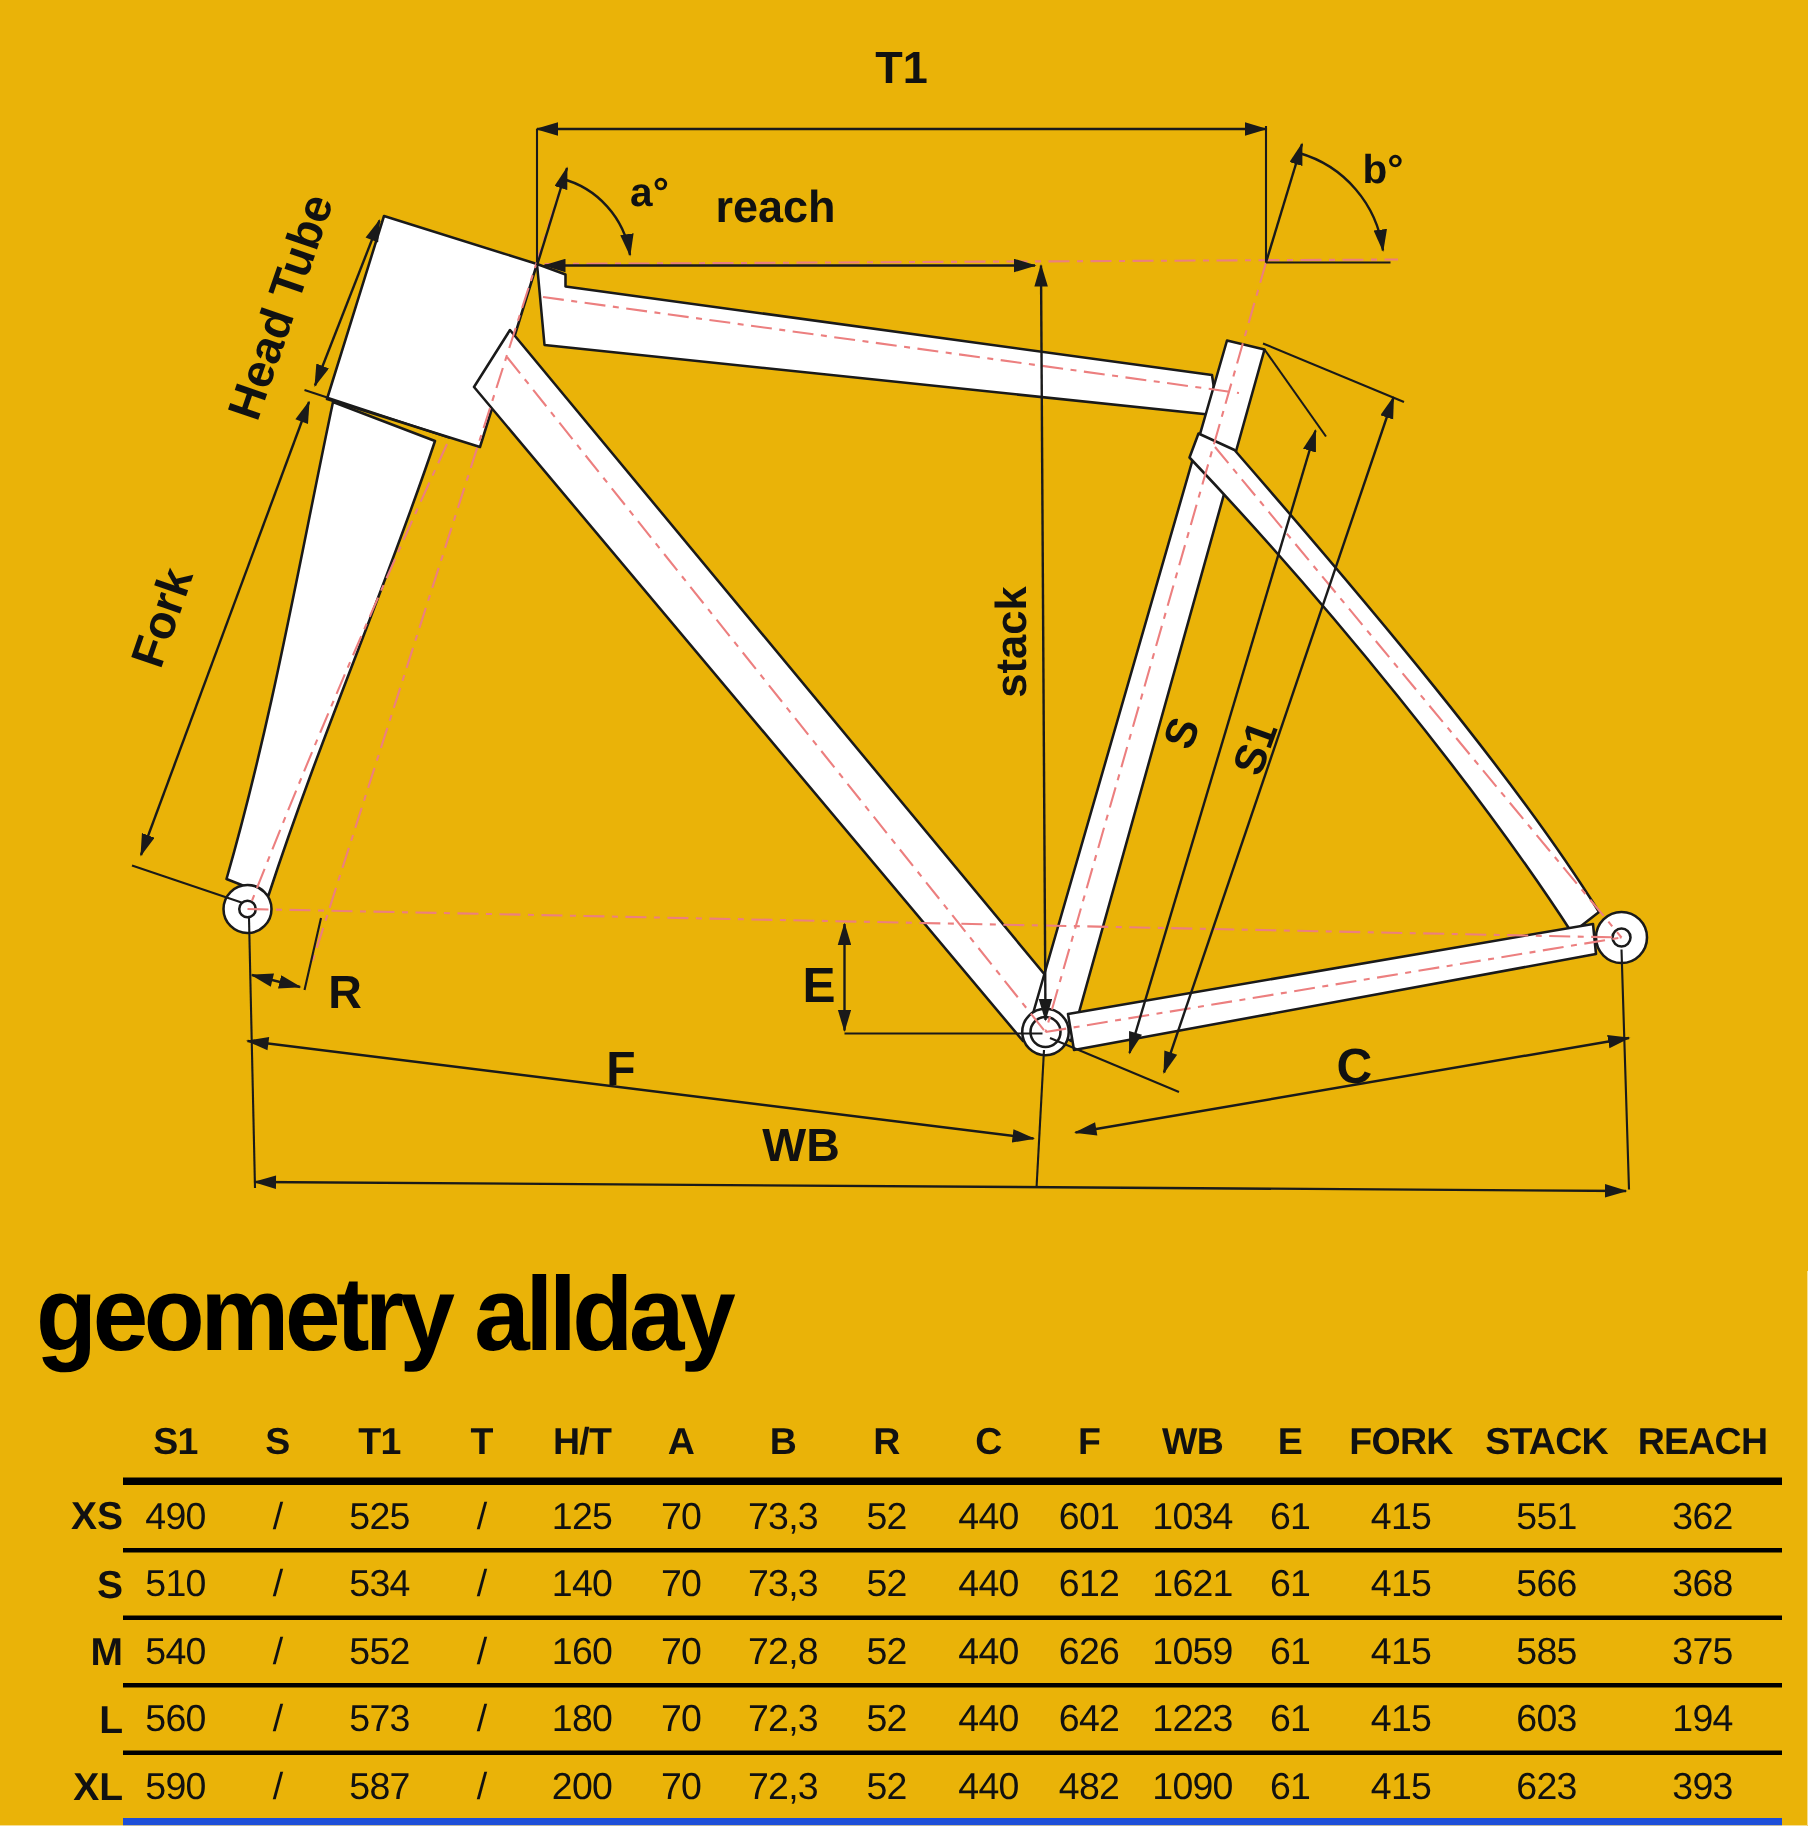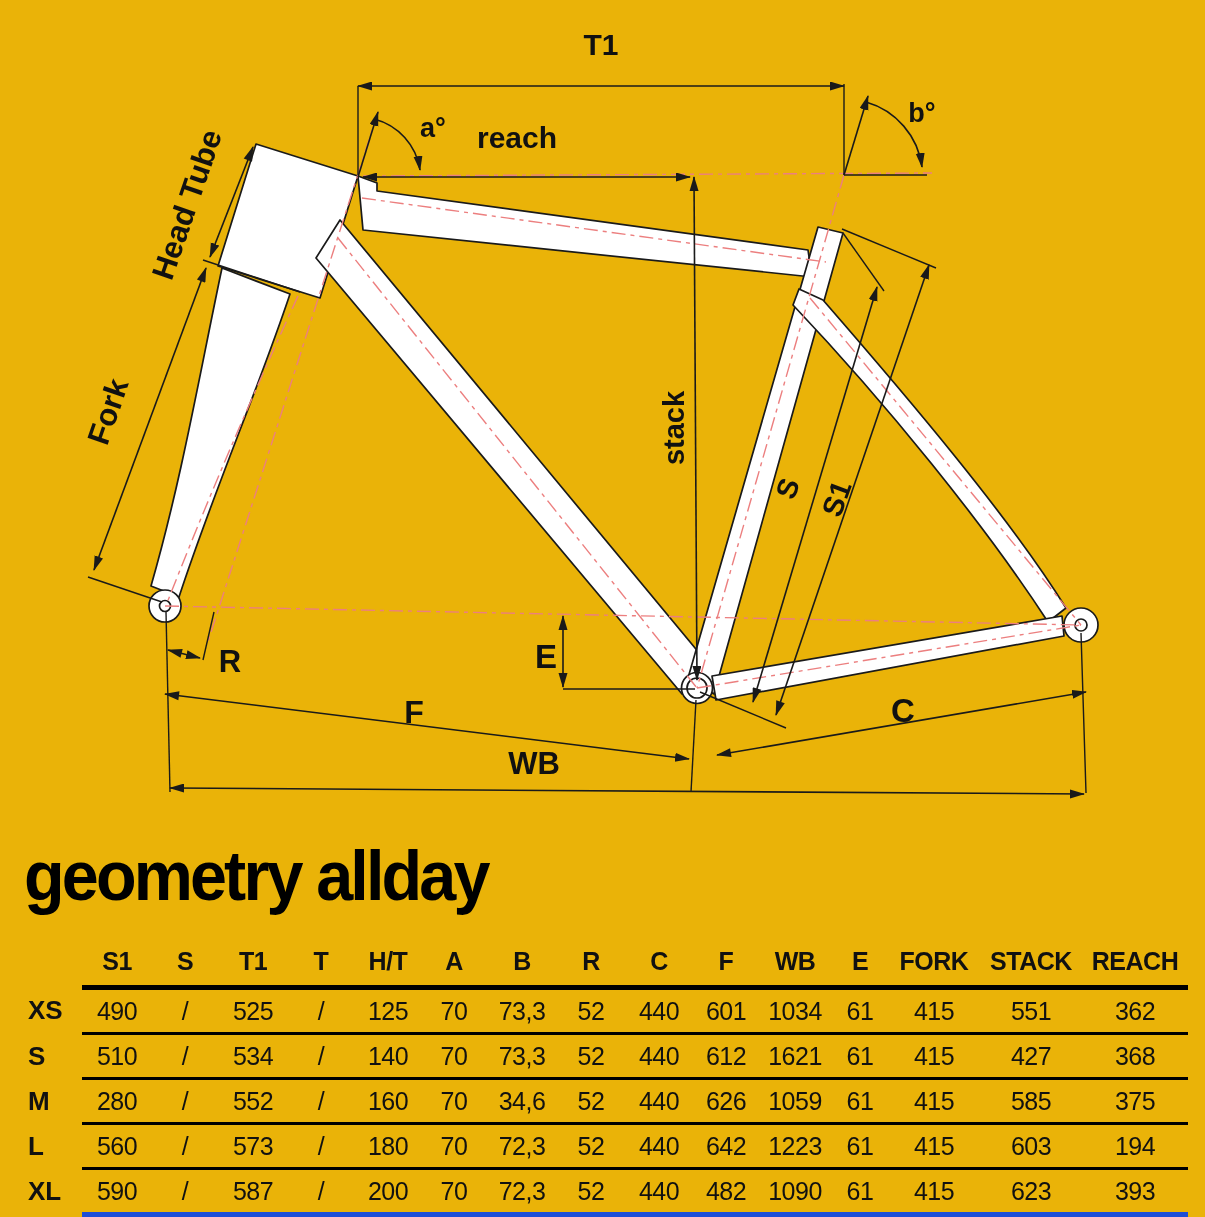--- a/index.html
+++ b/index.html
@@ -8,21 +8,21 @@
   #diagram{position:absolute;top:0;left:0;}
   svg text{font-family:"Liberation Sans",sans-serif;font-weight:bold;fill:#111;}
   #title{position:absolute;top:836px;left:24px;font-size:70px;font-weight:bold;
          letter-spacing:-3px;transform:scaleX(.95);transform-origin:left;
          white-space:nowrap;color:#000;}
   #geo-table{position:absolute;top:932px;left:16px;border-collapse:collapse;table-layout:fixed;}
   #geo-table th,#geo-table td{text-align:center;vertical-align:middle;padding:0;}
   #geo-table thead th{font-size:25px;font-weight:bold;height:44px;border-bottom:5px solid #000;
                       vertical-align:bottom;padding-bottom:9px;letter-spacing:-0.5px;}
   #geo-table thead th.rowlabel-col{border-bottom:none;}
-  #geo-table tbody th{font-size:26px;font-weight:bold;text-align:left;padding-left:12px;border-bottom:none;}
+  #geo-table tbody th{font-size:26px;font-weight:bold;text-align:right;padding-left:12px;border-bottom:none;}
   #geo-table tbody td{font-size:25px;font-weight:normal;height:42px;border-bottom:3px solid #000;
                       font-stretch:condensed;letter-spacing:-0.5px;}
   #geo-table tbody tr.last td{border-bottom:6px solid #1d4ed8;}
 </style>
 </head>
 <body>
 
 <div id="page">
 
   <svg id="diagram" width="1205" height="822" viewBox="0 0 1205 822">
@@ -193,32 +193,32 @@
           <td>/</td>
           <td>140</td>
           <td>70</td>
           <td>73,3</td>
           <td>52</td>
           <td>440</td>
           <td>612</td>
           <td>1621</td>
           <td>61</td>
           <td>415</td>
-          <td>427</td>
+          <td>566</td>
           <td>368</td>
         </tr>
         <tr>
           <th>M</th>
-          <td>280</td>
+          <td>540</td>
           <td>/</td>
           <td>552</td>
           <td>/</td>
           <td>160</td>
           <td>70</td>
-          <td>34,6</td>
+          <td>72,8</td>
           <td>52</td>
           <td>440</td>
           <td>626</td>
           <td>1059</td>
           <td>61</td>
           <td>415</td>
           <td>585</td>
           <td>375</td>
         </tr>
         <tr>

